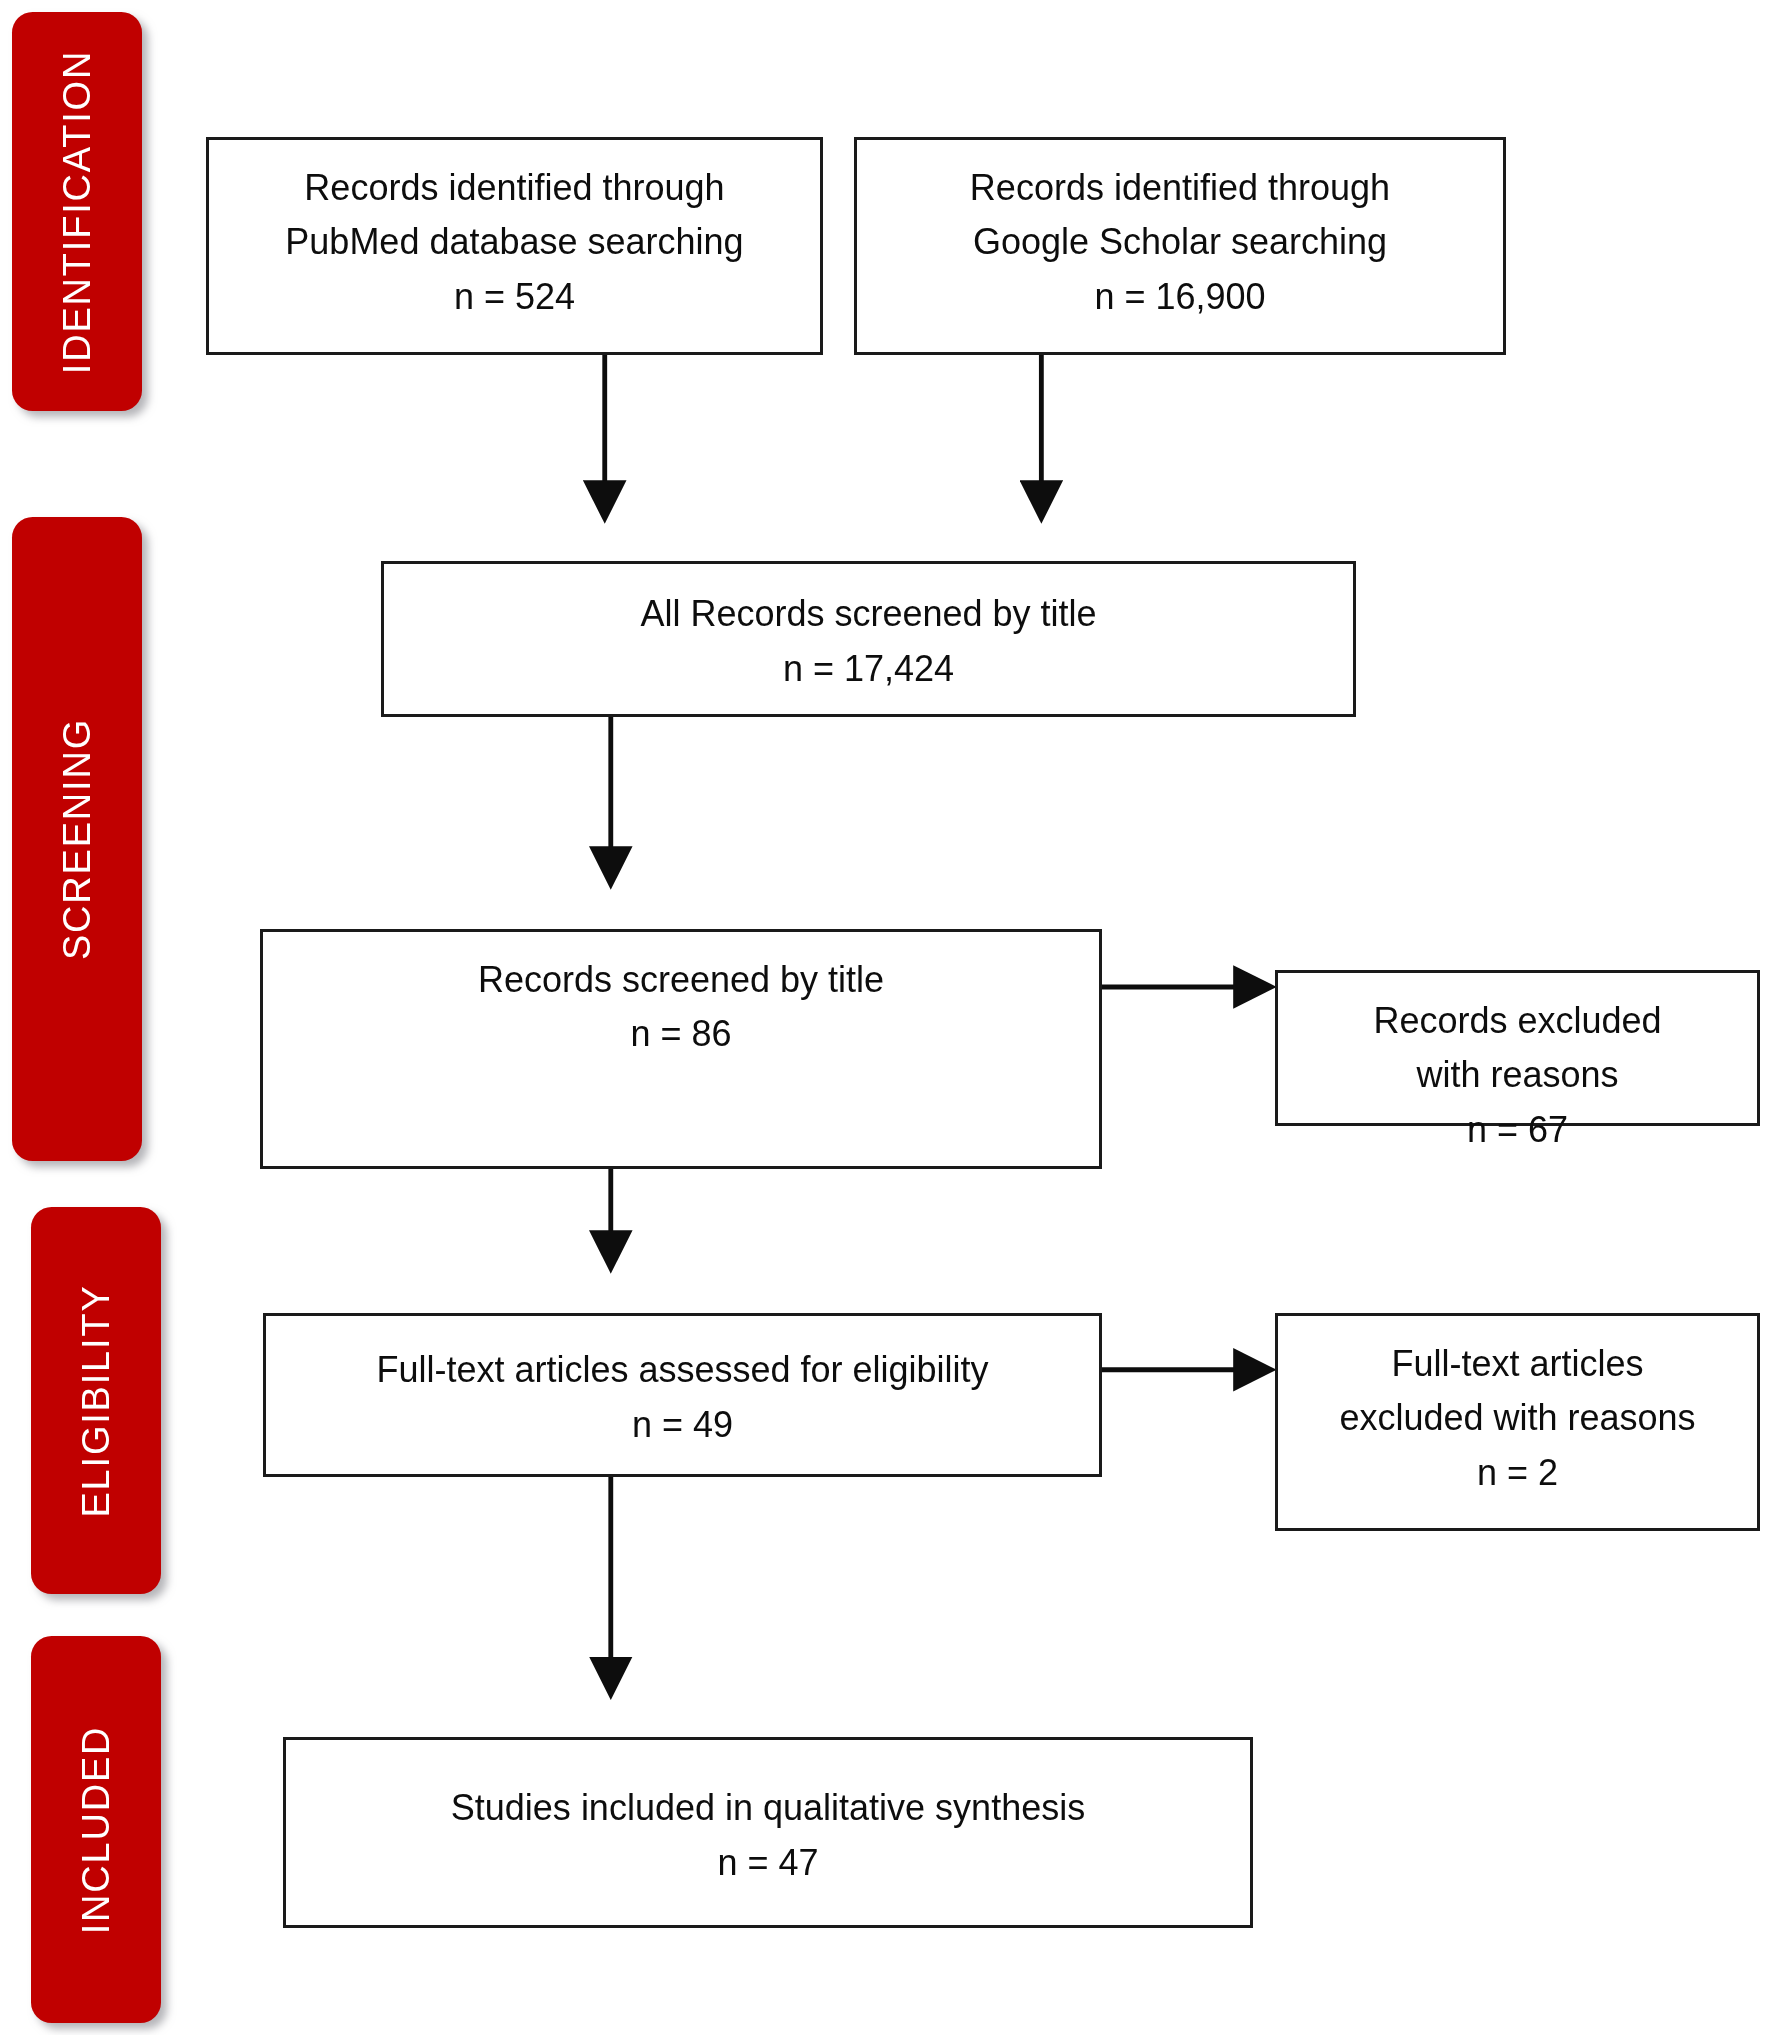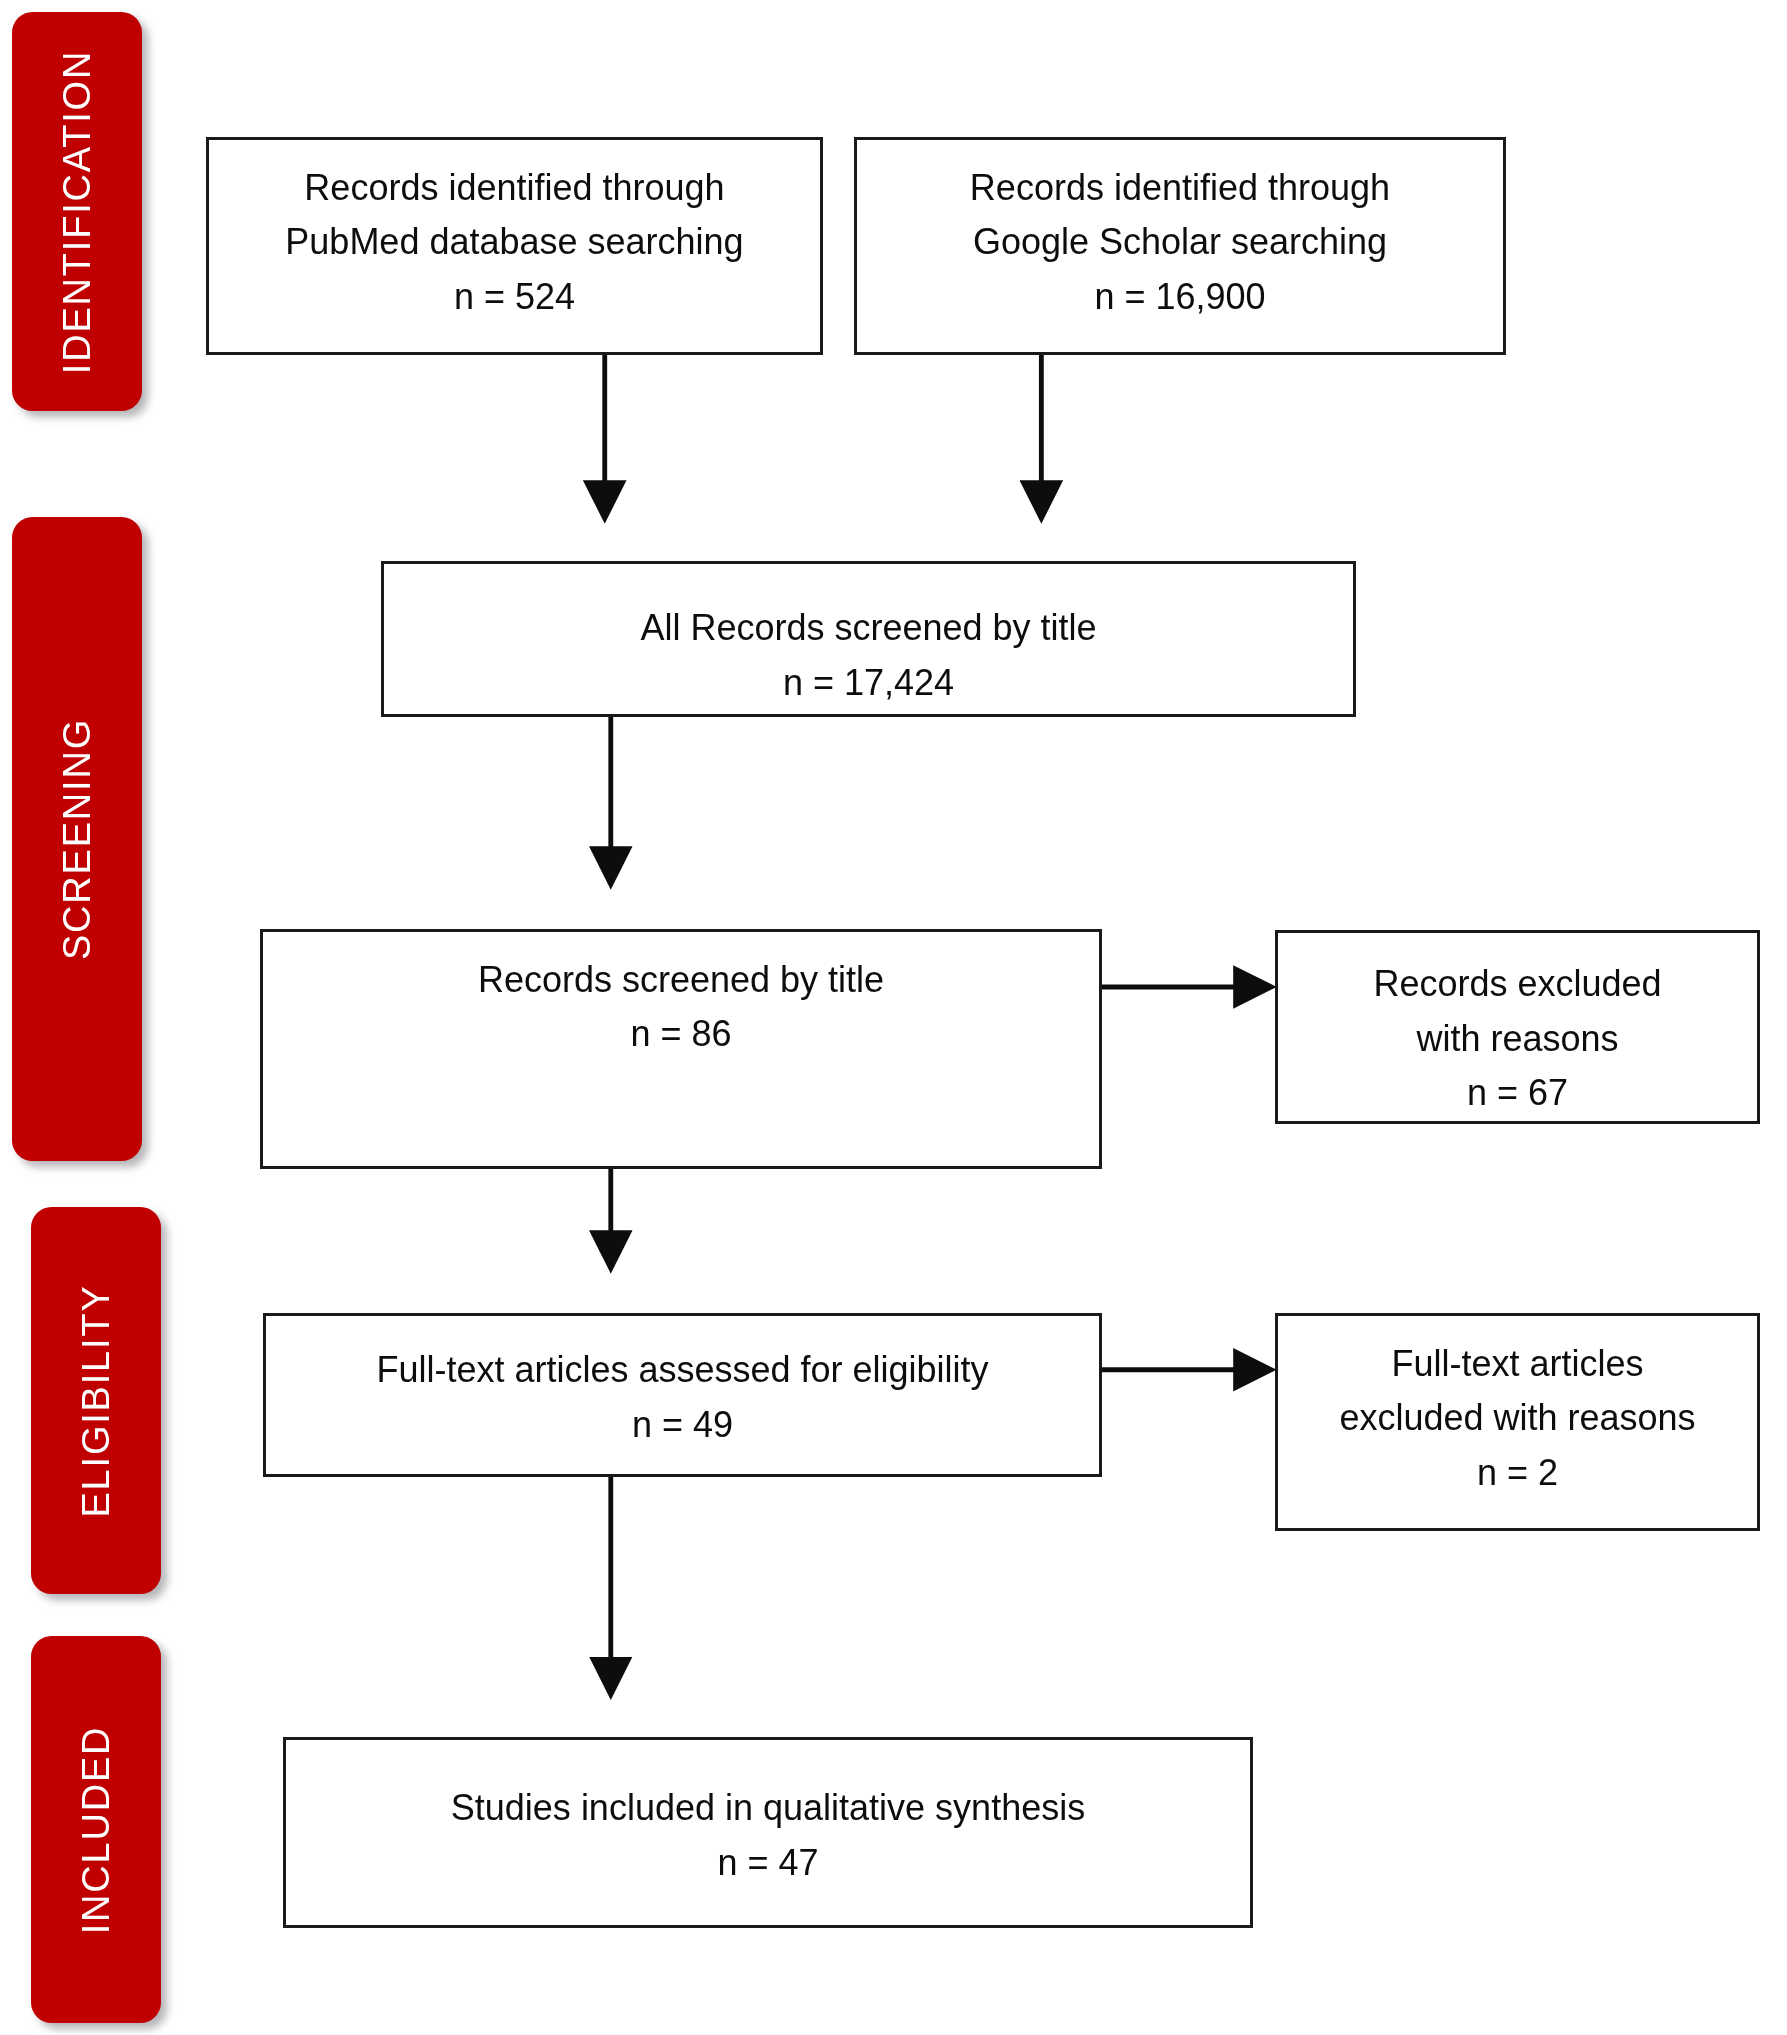--- a/index.html
+++ b/index.html
@@ -121,31 +121,31 @@
     <span class="line">PubMed database searching</span>
     <span class="line">n = 524</span>
   </div>
 
   <div class="flow-box" style="left:854px; top:97px; width:652px; height:218px;">
     <span class="line">Records identified through</span>
     <span class="line">Google Scholar searching</span>
     <span class="line">n = 16,900</span>
   </div>
 
-  <div class="flow-box" style="left:381px; top:521px; width:975px; height:156px; padding-top:37px;">
+  <div class="flow-box" style="left:381px; top:521px; width:975px; height:156px; padding-top:23px;">
     <span class="line">All Records screened by title</span>
     <span class="line">n = 17,424</span>
   </div>
 
   <div class="flow-box" style="left:260px; top:889px; width:842px; height:240px;">
     <span class="line">Records screened by title</span>
     <span class="line">n = 86</span>
   </div>
 
-  <div class="flow-box" style="left:1275px; top:890px; width:485px; height:194px;justify-content:flex-end;">
+  <div class="flow-box" style="left:1275px; top:930px; width:485px; height:156px;">
     <span class="line">Records excluded</span>
     <span class="line">with reasons</span>
     <span class="line">n = 67</span>
   </div>
 
   <div class="flow-box" style="left:263px; top:1273px; width:839px; height:164px; padding-top:27px;">
     <span class="line">Full-text articles assessed for eligibility</span>
     <span class="line">n = 49</span>
   </div>
 

